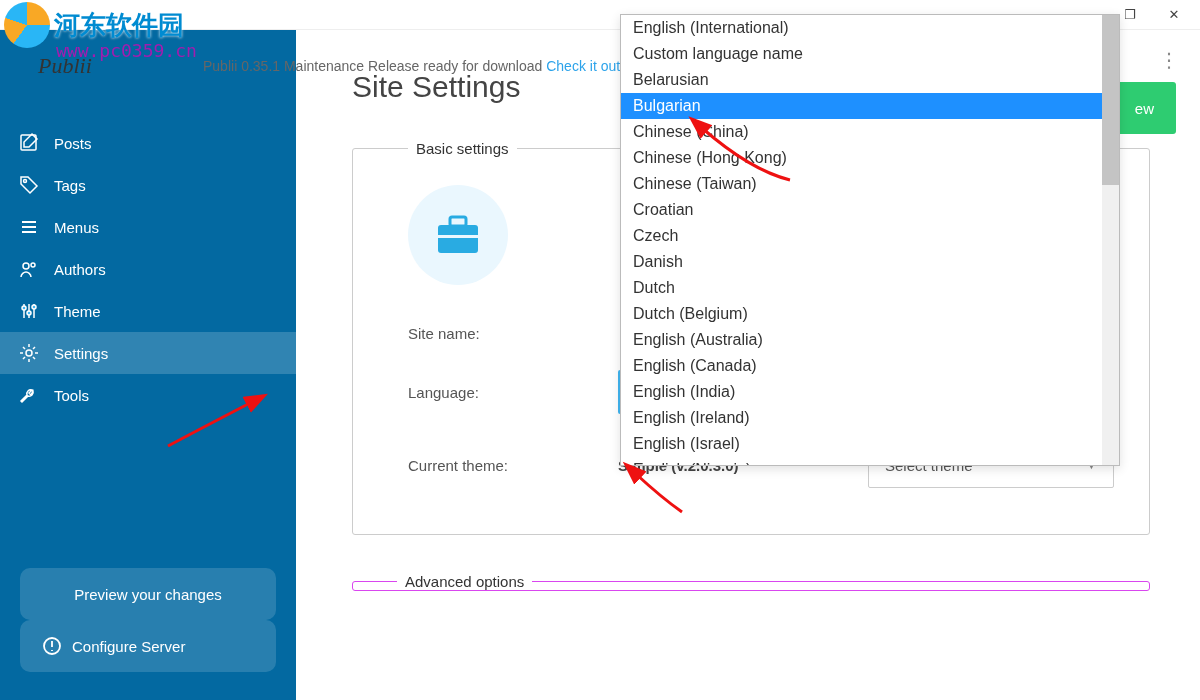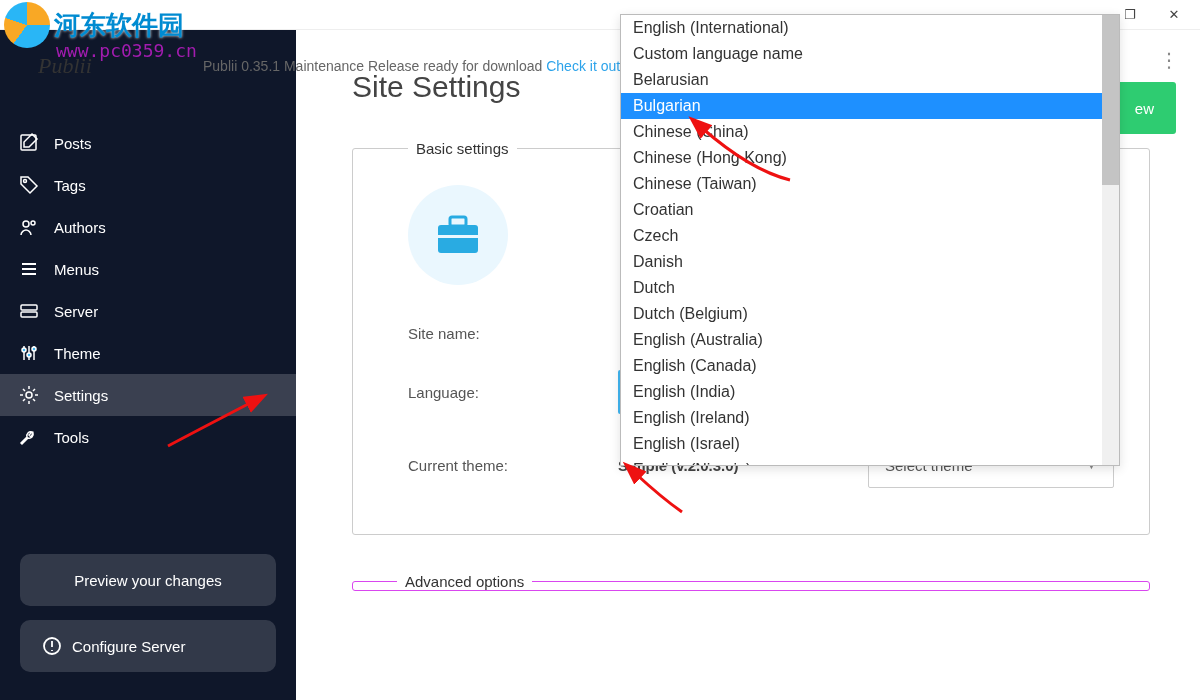--- a/index.html
+++ b/index.html
@@ -4,26 +4,26 @@
 <style>
   * { box-sizing: border-box; margin: 0; padding: 0; font-family: "Segoe UI", Arial, sans-serif; }
   html, body { width: 1200px; height: 700px; overflow: hidden; background: #fff; }
   .titlebar { height: 30px; background: #fff; border-bottom: 1px solid #eee; display: flex; align-items: center; justify-content: flex-end; padding: 0 4px; }
   .tb-btn { width: 44px; height: 28px; display: flex; align-items: center; justify-content: center; cursor: pointer; font-size: 13px; color: #444; }
   .logo-area { width: 165px; font-family: cursive; font-style: italic; font-size: 22px; color: #333; }
   .update-text { color: #666; font-size: 14px; }
   .update-link { color: #2ca3ea; text-decoration: none; cursor: pointer; }
   .kebab { position: absolute; right: 22px; top: 48px; color: #888; font-size: 20px; letter-spacing: -1px; cursor: pointer; }
   .main { display: flex; height: calc(700px - 30px); }
-  .sidebar { width: 296px; background: #0f172a; color: #fff; display: flex; flex-direction: column; padding-top: 92px; position: relative; }
+  .sidebar { width: 296px; background: #0369a1; color: #fff; display: flex; flex-direction: column; padding-top: 92px; position: relative; }
   .nav-item { display: flex; align-items: center; height: 42px; padding-left: 54px; font-size: 15px; cursor: pointer; position: relative; }
   .nav-item.active { background: rgba(255,255,255,0.18); }
   .nav-item .icon { position: absolute; left: 18px; width: 22px; display: flex; justify-content: center; }
   .sidebar-bottom { margin-top: auto; padding: 0 20px 28px 20px; }
-  .sb-btn { height: 52px; background: rgba(255,255,255,0.15); color: #fff; display: flex; align-items: center; justify-content: center; font-size: 15px; cursor: pointer; margin-top: 14px; border-radius: 10px; }
+  .sb-btn { height: 52px; background: rgba(255,255,255,0.15); color: #fff; display: flex; align-items: center; justify-content: center; font-size: 15px; cursor: pointer; margin-top: 0; border-radius: 10px; }
   .sb-btn .icon { margin-right: 10px; display: inline-flex; }
   .content { flex: 1; padding: 40px 50px 0 56px; position: relative; }
   h1.page-title { font-weight: 300; font-size: 30px; color: #444; margin-bottom: 36px; }
   fieldset.basic { border: 1px solid #ccc; border-radius: 3px; padding: 28px 35px 40px 55px; position: relative; }
   fieldset.basic legend { padding: 0 8px; font-size: 15px; color: #333; font-weight: 500; }
   .logo-row { display: flex; align-items: flex-start; margin-bottom: 40px; }
   .briefcase { width: 100px; height: 100px; border-radius: 50%; background: #eaf7fe; display: flex; align-items: center; justify-content: center; margin-right: 130px; }
   .color-col { display: flex; flex-direction: column; gap: 14px; }
   .color-row { display: flex; gap: 6px; }
   .swatch { width: 26px; height: 26px; border-radius: 50%; }
@@ -83,44 +83,35 @@
       <span class="icon">
         <svg width="20" height="20" stroke="#fff" stroke-width="1.5" fill="none">
             <path d="M2 2h7l9 9-7 7-9-9z"></path>
             <circle cx="6" cy="6" r="1.5"></circle>
           </svg>
       </span>
       <span>Tags</span>
     </div>
     <div class="nav-item">
       <span class="icon">
+        <svg width="20" height="20" stroke="#fff" stroke-width="1.8" fill="none">
+            <path d="M3 5h14M3 10h14M3 15h14"></path>
+          </svg>
+      </span>
+      <span>Menus</span>
+    </div>
+    <div class="nav-item">
+      <span class="icon">
         <svg width="20" height="20" stroke="#fff" stroke-width="1.5" fill="none">
             <circle cx="7" cy="7" r="3"></circle>
             <path d="M2 18c0-3 3-5 5-5s5 2 5 5"></path>
             <circle cx="14" cy="6" r="2"></circle>
           </svg>
       </span>
       <span>Authors</span>
-    </div>
-    <div class="nav-item">
-      <span class="icon">
-        <svg width="20" height="20" stroke="#fff" stroke-width="1.8" fill="none">
-            <path d="M3 5h14M3 10h14M3 15h14"></path>
-          </svg>
-      </span>
-      <span>Menus</span>
-    </div>
-    <div class="nav-item">
-      <span class="icon">
-        <svg width="20" height="20" stroke="#fff" stroke-width="1.5" fill="none">
-            <rect x="2" y="4" width="16" height="5" rx="1"></rect>
-            <rect x="2" y="11" width="16" height="5" rx="1"></rect>
-          </svg>
-      </span>
-      <span>Server</span>
     </div>
     <div class="nav-item">
       <span class="icon">
         <svg width="20" height="20" stroke="#fff" stroke-width="1.5" fill="none">
             <path d="M5 3v14M10 3v14M15 3v14"></path>
             <circle cx="5" cy="7" r="2" fill="#40b6f2"></circle>
             <circle cx="10" cy="12" r="2" fill="#40b6f2"></circle>
             <circle cx="15" cy="6" r="2" fill="#40b6f2"></circle>
           </svg>
       </span>

